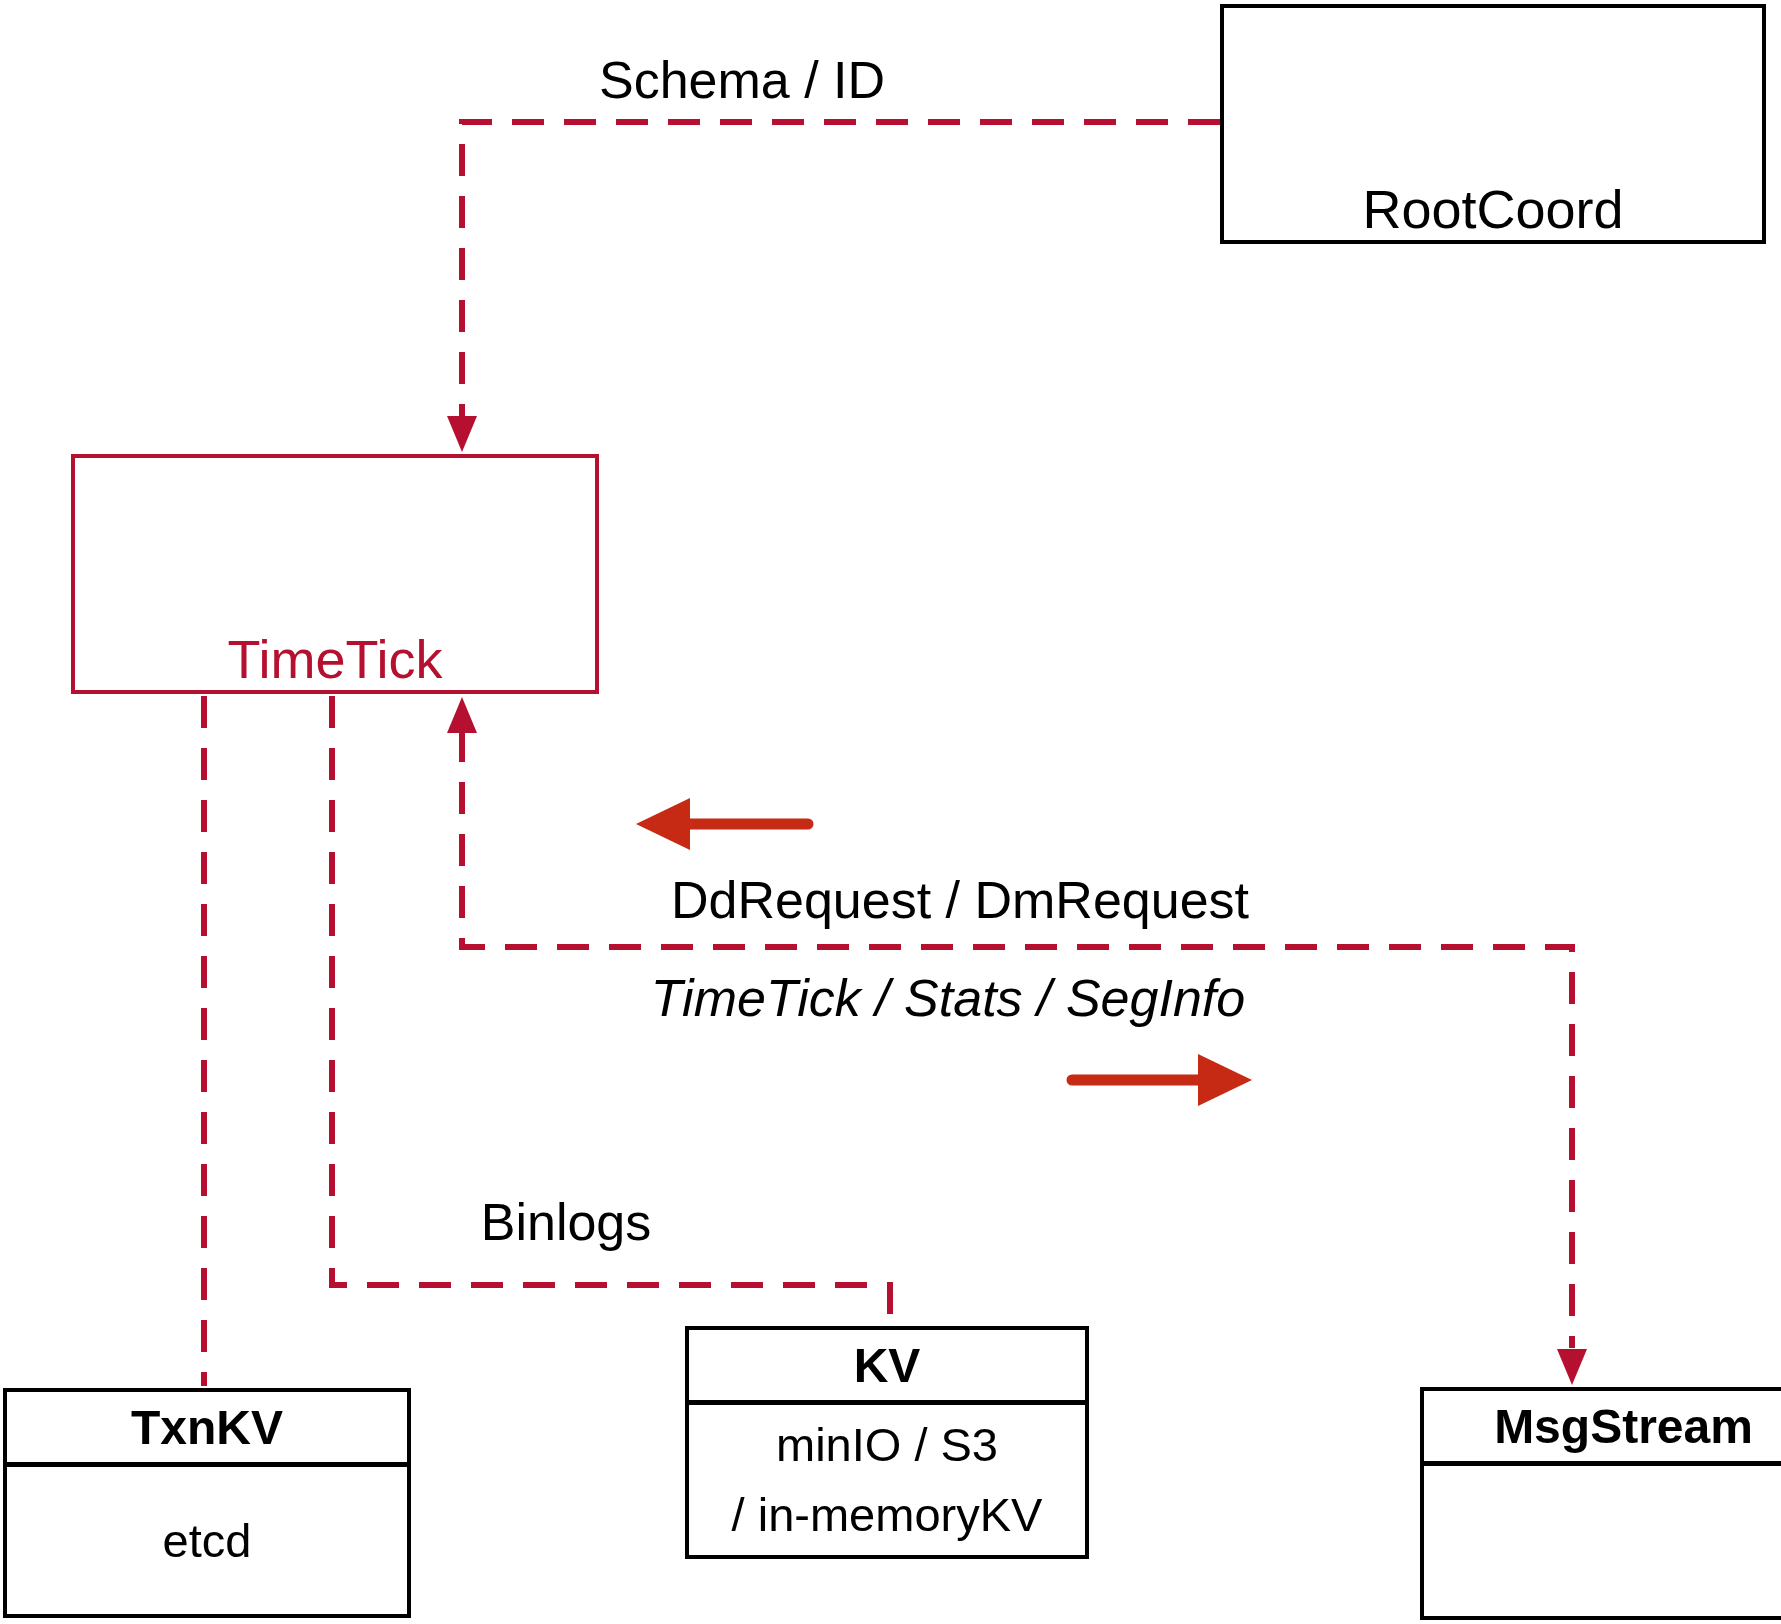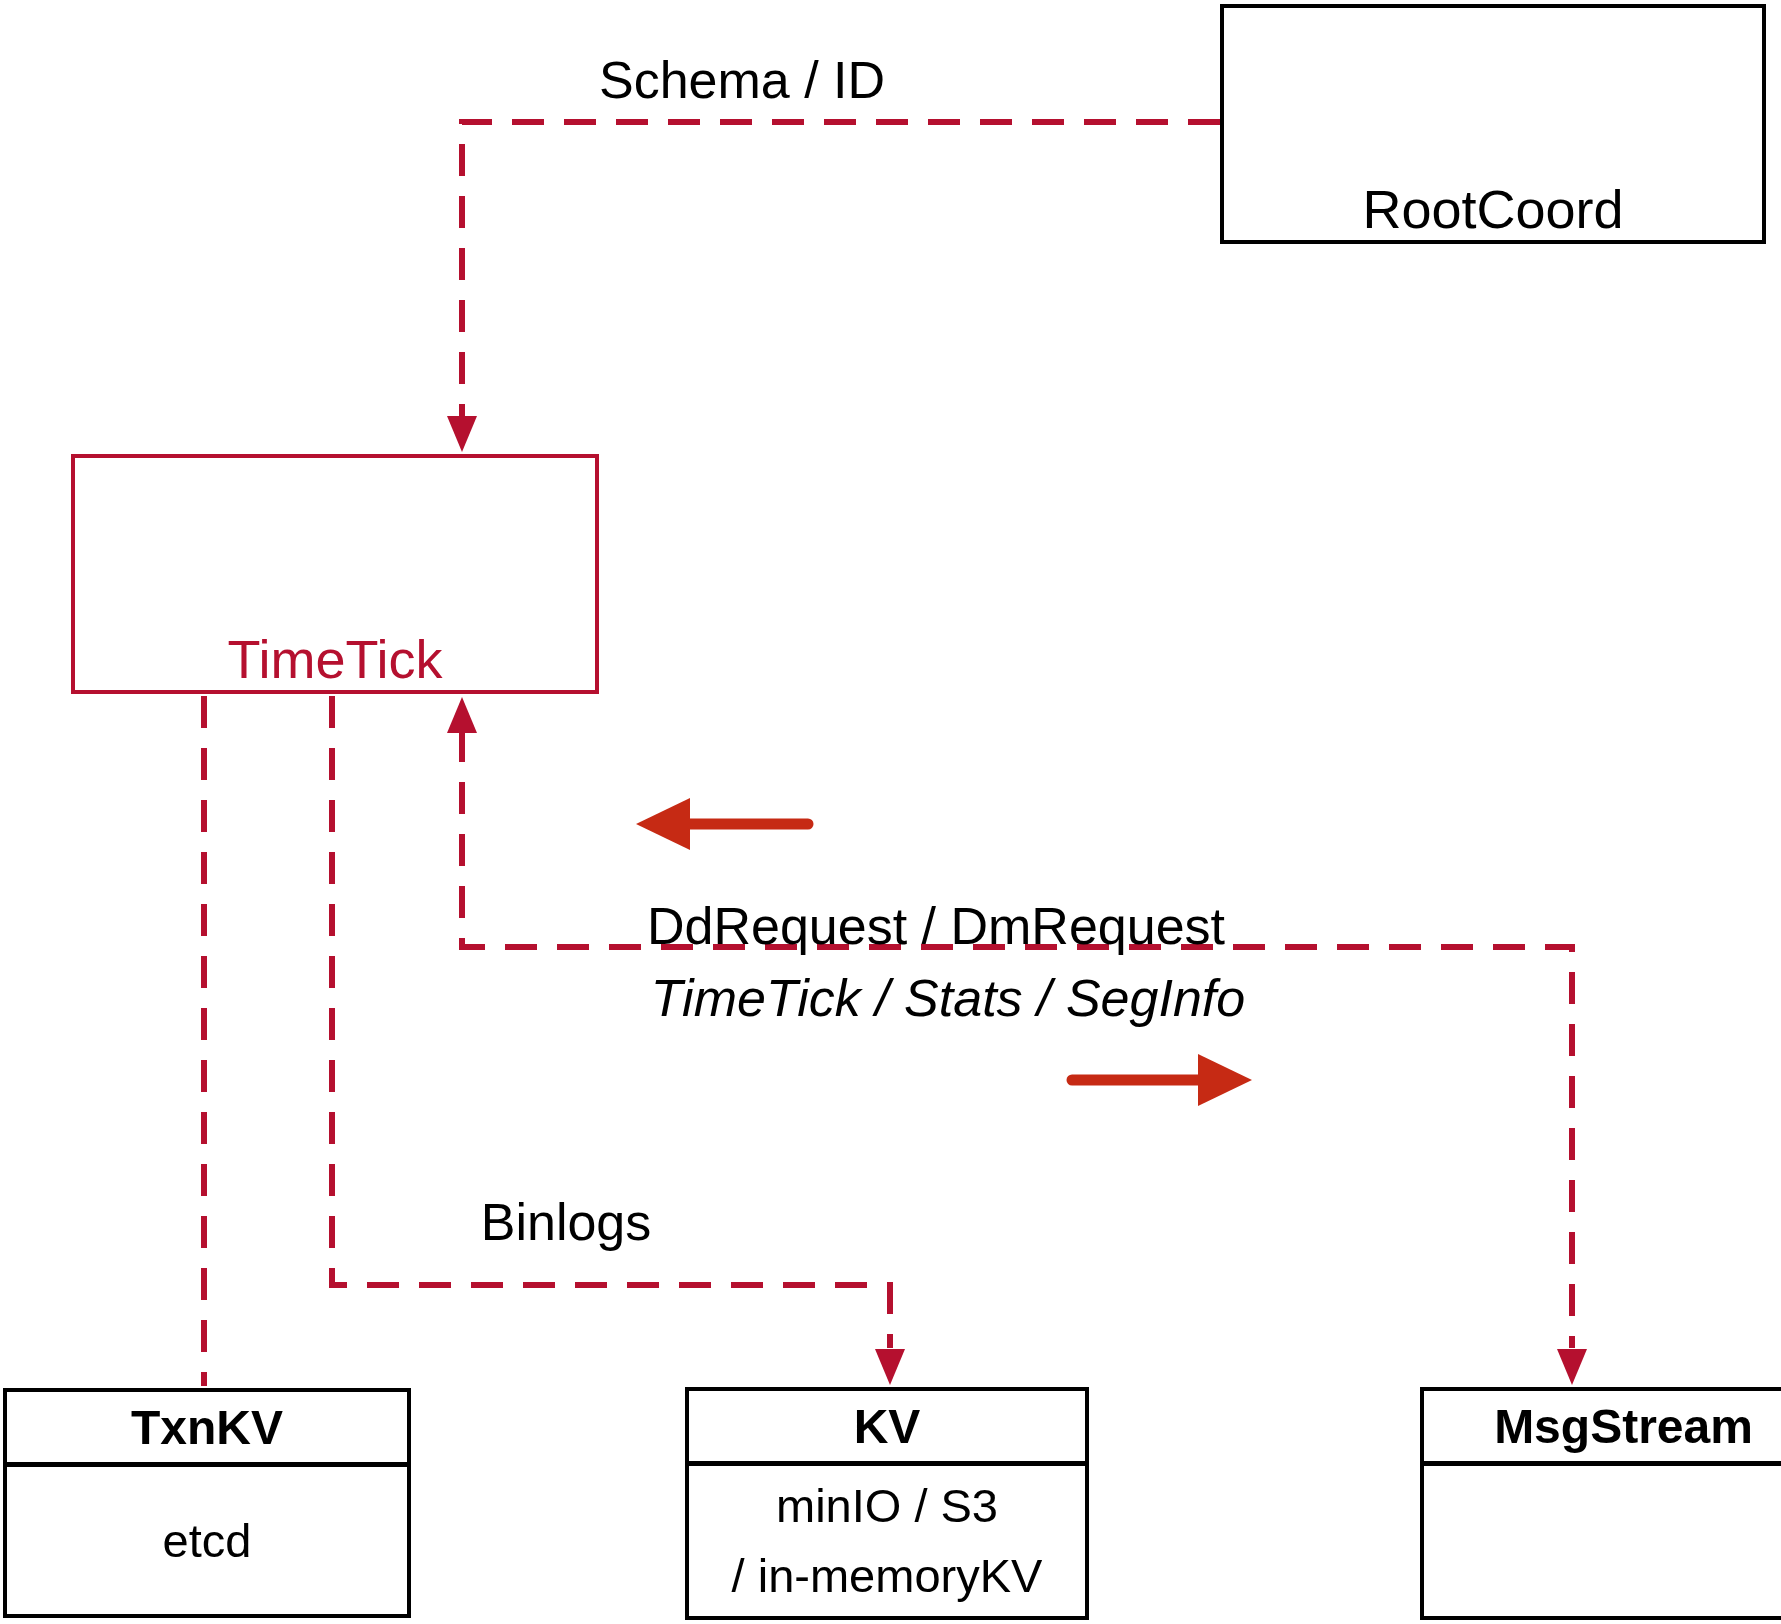--- a/index.html
+++ b/index.html
@@ -59,21 +59,21 @@
     font-size: 54px;
   }
   .table-node {
     position: absolute;
     border: 4px solid var(--border);
     background: var(--background);
     display: flex;
     flex-direction: column;
   }
   .node-txnkv     { left: 3px;    top: 1388px; width: 408px; height: 230px; }
-  .node-kv        { left: 685px;  top: 1387px; width: 404px; height: 233px; }
+  .node-kv        { left: 685px;  top: 1326px; width: 404px; height: 233px; }
   .node-msgstream { left: 1420px; top: 1387px; width: 407px; height: 233px; }
   .table-header {
     height: 75px;
     flex: 0 0 75px;
     display: flex;
     align-items: center;
     justify-content: center;
     font-size: 48px;
     font-weight: bold;
     color: var(--text);
@@ -91,21 +91,21 @@
     text-align: center;
   }
   .edge-label {
     position: absolute;
     transform: translate(-50%, -50%);
     font-size: 52px;
     color: var(--text);
     white-space: nowrap;
   }
   .label-schema   { left: 742px; top: 80px; }
-  .label-ddrequest{ left: 936px; top: 900px; margin-top: 26px; }
+  .label-ddrequest{ left: 960px; top: 900px; }
   .label-timetick { left: 948px; top: 998px; font-style: italic; }
   .label-binlogs  { left: 566px; top: 1222px; }
 </style>
 </head>
 <body>
 
 <div class="canvas">
 
   <svg class="connector-layer" viewBox="0 0 1781 1624" xmlns="http://www.w3.org/2000/svg">
 

